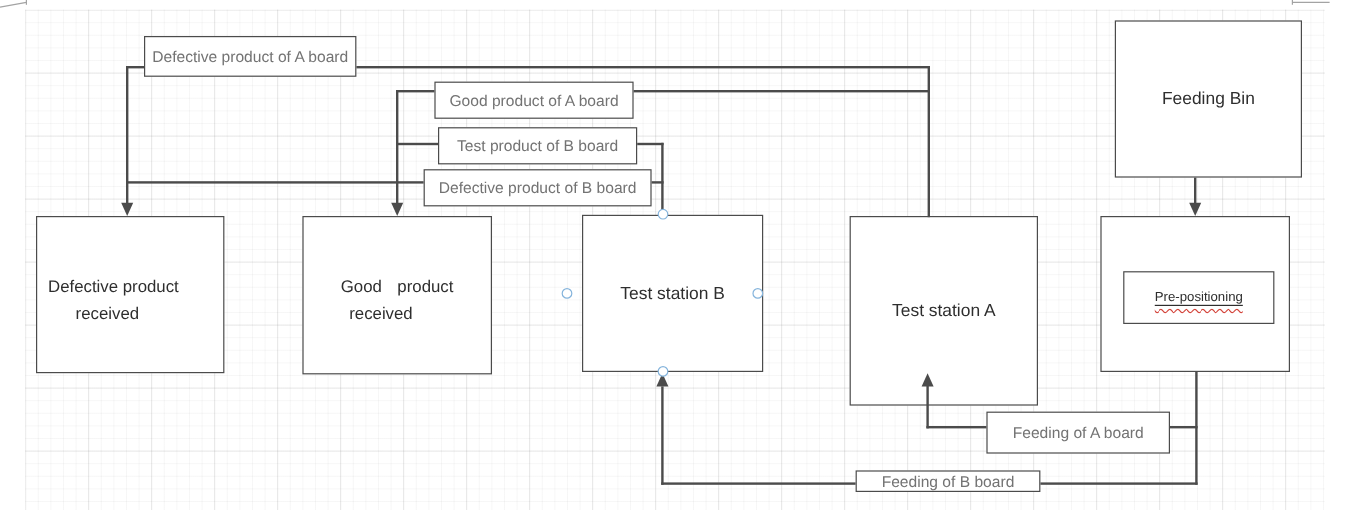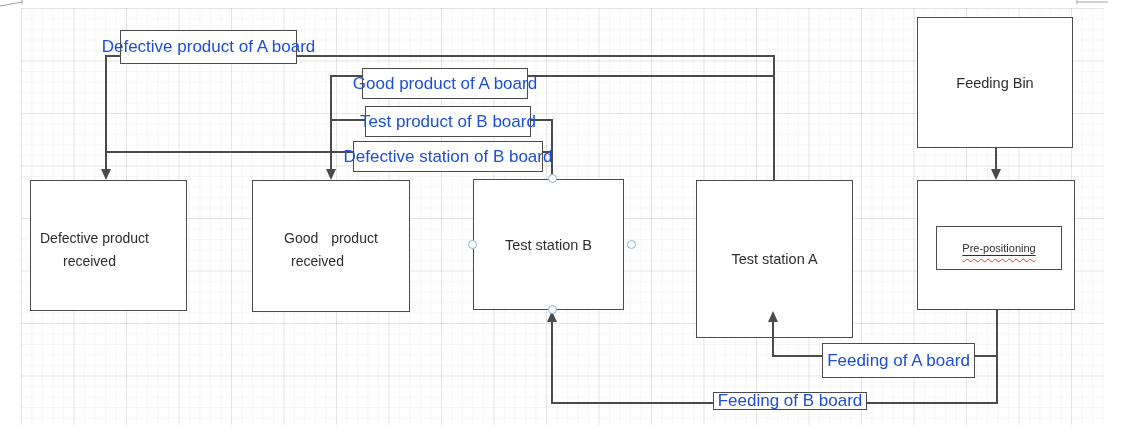--- a/index.html
+++ b/index.html
@@ -16,21 +16,21 @@
       linear-gradient(to bottom, rgba(110,110,110,0.13) 1px, transparent 1px),
       linear-gradient(to right,  rgba(110,110,110,0.06) 1px, transparent 1px),
       linear-gradient(to bottom, rgba(110,110,110,0.06) 1px, transparent 1px);
     background-size:52.5px 52.5px, 52.5px 52.5px, 10.5px 10.5px, 10.5px 10.5px;
   }
   
   .box {
     position:absolute; background:#fff; border:1.5px solid #4b4b4b;
     font-size:14.5px; color:#2e2e2e;
   }
-  .box.center { display:flex; align-items:center; justify-content:center; }
+  .box.center { display:flex; align-items:center; justify-content:center;margin-left:12px; }
   #box-defective-received { left:30px;  top:180px; width:157px; height:131px; }
   #box-good-received      { left:252px; top:180px; width:158px; height:132px; }
   #box-test-b             { left:473px; top:179px; width:151px; height:131px; }
   #box-test-a             { left:696px; top:180px; width:157px; height:158px; }
   #box-feeding-bin        { left:917px; top:17px;  width:156px; height:131px; }
   #box-pre-positioning    { left:917px; top:180px; width:158px; height:130px; }
   .twoline { padding-top:46px; line-height:23px; font-size:14px; }
   #box-defective-received .l1 { margin-left:9px; }
   #box-defective-received .l2 { margin-left:32px; }
   #box-good-received .l1 { margin-left:31px; word-spacing:9px; }
@@ -39,21 +39,21 @@
     position:absolute; left:18px; top:45px; width:126px; height:44px;
     border:1.2px solid #4b4b4b; display:flex; align-items:center; justify-content:center;
     font-size:11px;
   }
   .u-wavy { text-decoration:underline wavy #d4453c; text-decoration-thickness:1px; text-underline-offset:6px; }
   .u-solid { text-decoration:underline solid #2e2e2e; text-decoration-thickness:1px; text-underline-offset:3px; }
   
   .clabel {
     position:absolute; background:#fff; border:1.4px solid #4b4b4b;
     display:flex; align-items:center; justify-content:center;
-    font-size:17px; color:#1d4ed8; z-index:3; white-space:nowrap;
+    font-size:13px; color:#737373; z-index:3; white-space:nowrap;
   }
   #lbl-defective-a { left:120px; top:30px;  width:177px; height:34px; }
   #lbl-good-a      { left:362px; top:68px;  width:166px; height:31px; }
   #lbl-good-b      { left:365px; top:106px; width:166px; height:31px; }
   #lbl-defective-b { left:353px; top:141px; width:190px; height:31px; }
   #lbl-feeding-a   { left:822px; top:343px; width:153px; height:35px; }
   #lbl-feeding-b   { left:713px; top:392px; width:154px; height:18px; }
   
   .h-line, .v-line { position:absolute; background:#4b4b4b; z-index:1; }
   .h-line { height:2px; } .v-line { width:2px; }
@@ -159,21 +159,21 @@
   <div class="clabel" id="lbl-defective-a">
     <span>Defective product of A board</span>
   </div>
   <div class="clabel" id="lbl-good-a">
     <span>Good product of A board</span>
   </div>
   <div class="clabel" id="lbl-good-b">
     <span>Test product of B board</span>
   </div>
   <div class="clabel" id="lbl-defective-b">
-    <span>Defective station of B board</span>
+    <span>Defective product of B board</span>
   </div>
   <div class="clabel" id="lbl-feeding-a">
     <span>Feeding of A board</span>
   </div>
   <div class="clabel" id="lbl-feeding-b">
     <span>Feeding of B board</span>
   </div>
 
   <div class="handle" id="hd-top"></div>
   <div class="handle" id="hd-left"></div>

